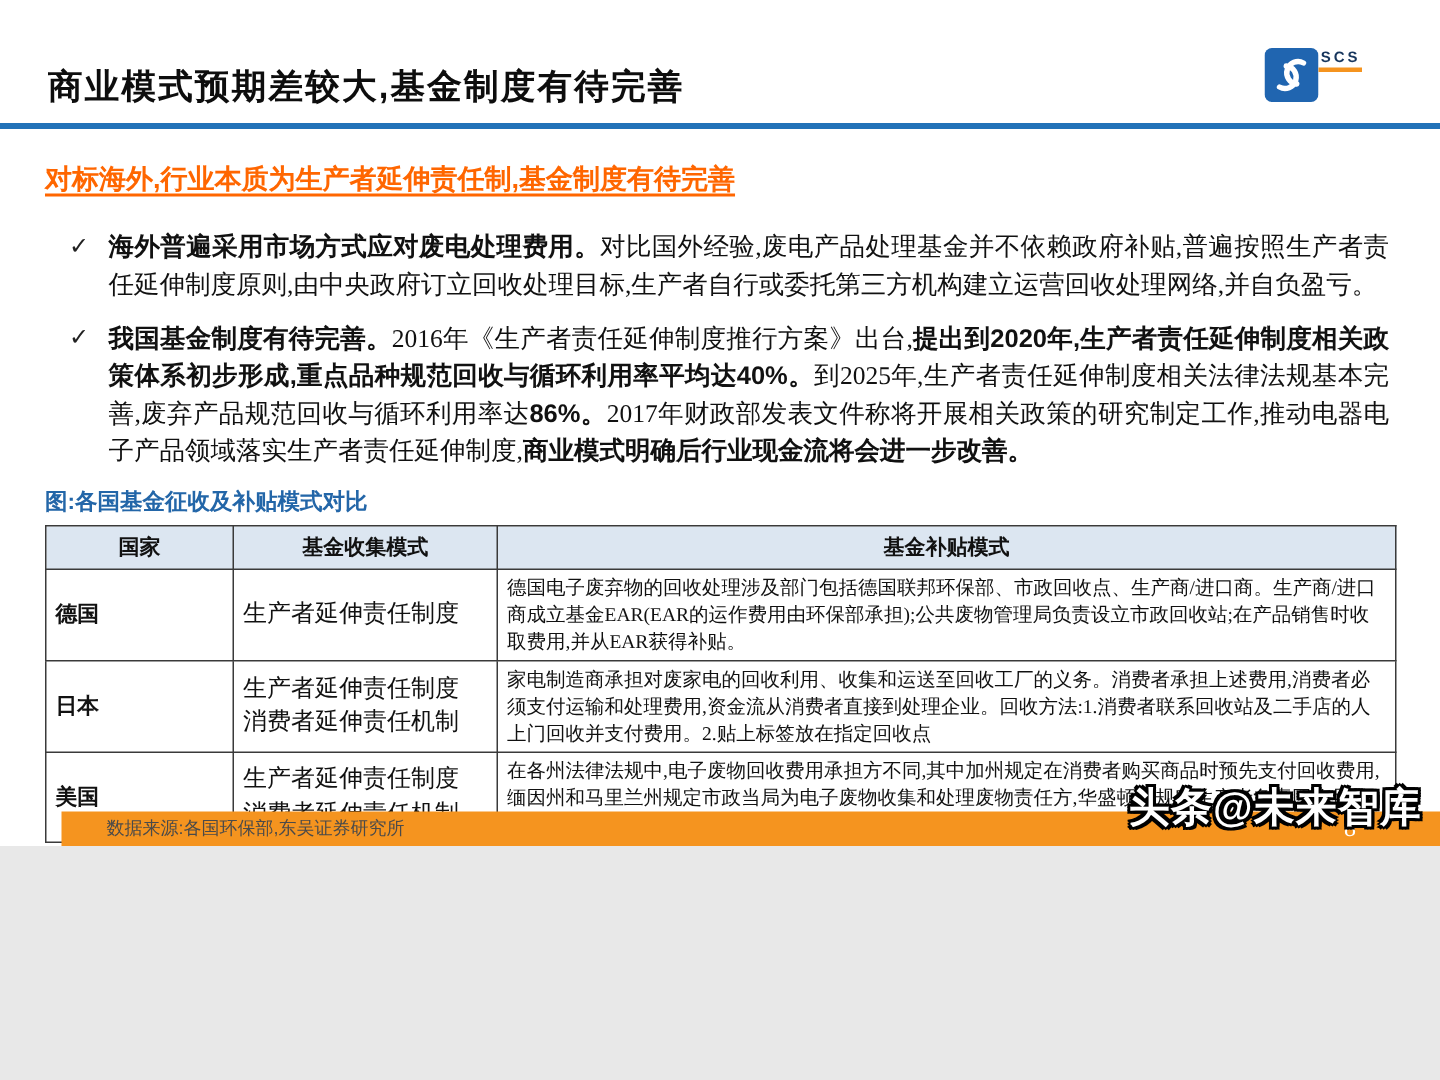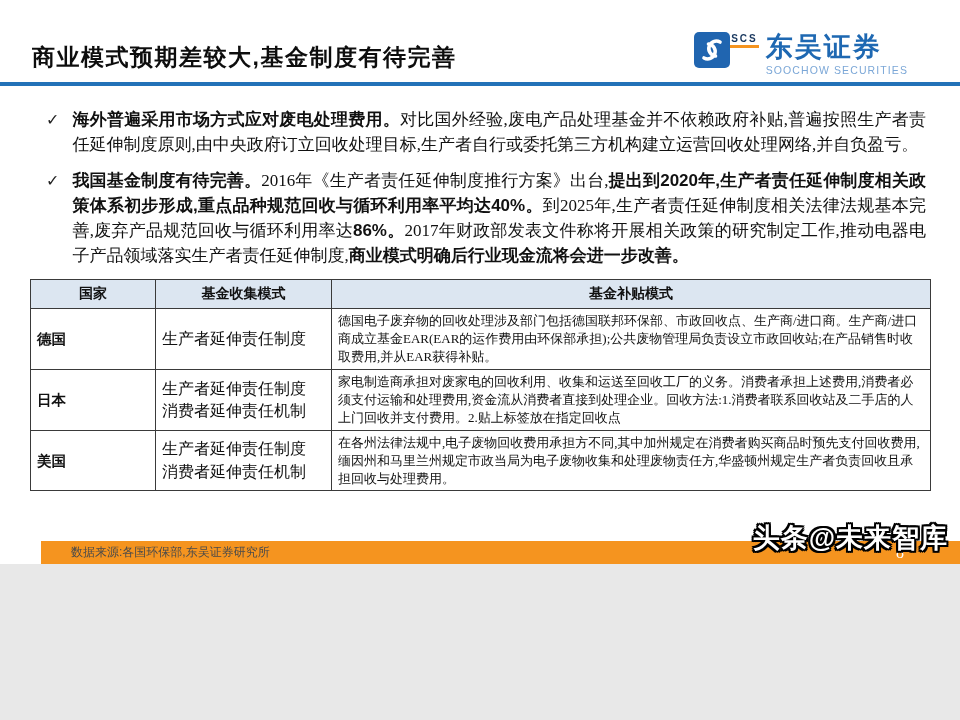--- a/index.html
+++ b/index.html
@@ -97,41 +97,39 @@
     <div class="page-title">商业模式预期差较大,基金制度有待完善</div>
 
     <div class="logo">
       <div class="logo-left">
         <svg class="logo-icon" viewBox="0 0 36 36" xmlns="http://www.w3.org/2000/svg">
           <rect x="0" y="0" width="36" height="36" rx="5" fill="#2065b0"></rect>
           <path d="M26 10 a7.5 7.5 0 1 0 -4.5 14 M10 26 a7.5 7.5 0 1 0 4.5 -14" stroke="#ffffff" stroke-width="3.6" fill="none" stroke-linecap="round"></path>
         </svg>
         <div class="logo-scs">SCS</div>
       </div>
-      <div class="logo-right">
-        <div class="logo-cn">东吴证券</div>
-        <div class="logo-en">SOOCHOW SECURITIES</div>
-      </div>
     </div>
 
     <div class="rule"></div>
   </div>
 
+  <div class="section-heading">对标海外,行业本质为生产者延伸责任制,基金制度有待完善</div>
 
   <div class="bullets" id="bullets">
       <div class="bullet">
         <span class="check">✓</span>
         <p><span class="strong">海外普遍采用市场方式应对废电处理费用。</span><span>对比国外经验,废电产品处理基金并不依赖政府补贴,普遍按照生产者责任延伸制度原则,由中央政府订立回收处理目标,生产者自行或委托第三方机构建立运营回收处理网络,并自负盈亏。</span></p>
       </div>
       <div class="bullet">
         <span class="check">✓</span>
         <p><span class="strong">我国基金制度有待完善。</span><span>2016年《生产者责任延伸制度推行方案》出台,</span><span class="strong">提出到2020年,生产者责任延伸制度相关政策体系初步形成,重点品种规范回收与循环利用率平均达40%。</span><span>到2025年,生产者责任延伸制度相关法律法规基本完善,废弃产品规范回收与循环利用率达</span><span class="strong">86%。</span><span>2017年财政部发表文件称将开展相关政策的研究制定工作,推动电器电子产品领域落实生产者责任延伸制度,</span><span class="strong">商业模式明确后行业现金流将会进一步改善。</span></p>
       </div>
     </div>
 
+  <div class="table-caption">图:各国基金征收及补贴模式对比</div>
 
   <table>
     <colgroup>
       <col style="width:125px">
       <col style="width:176px">
       <col style="width:599px">
     </colgroup>
     <thead>
       <tr id="thead-row">
           <th>国家</th>

